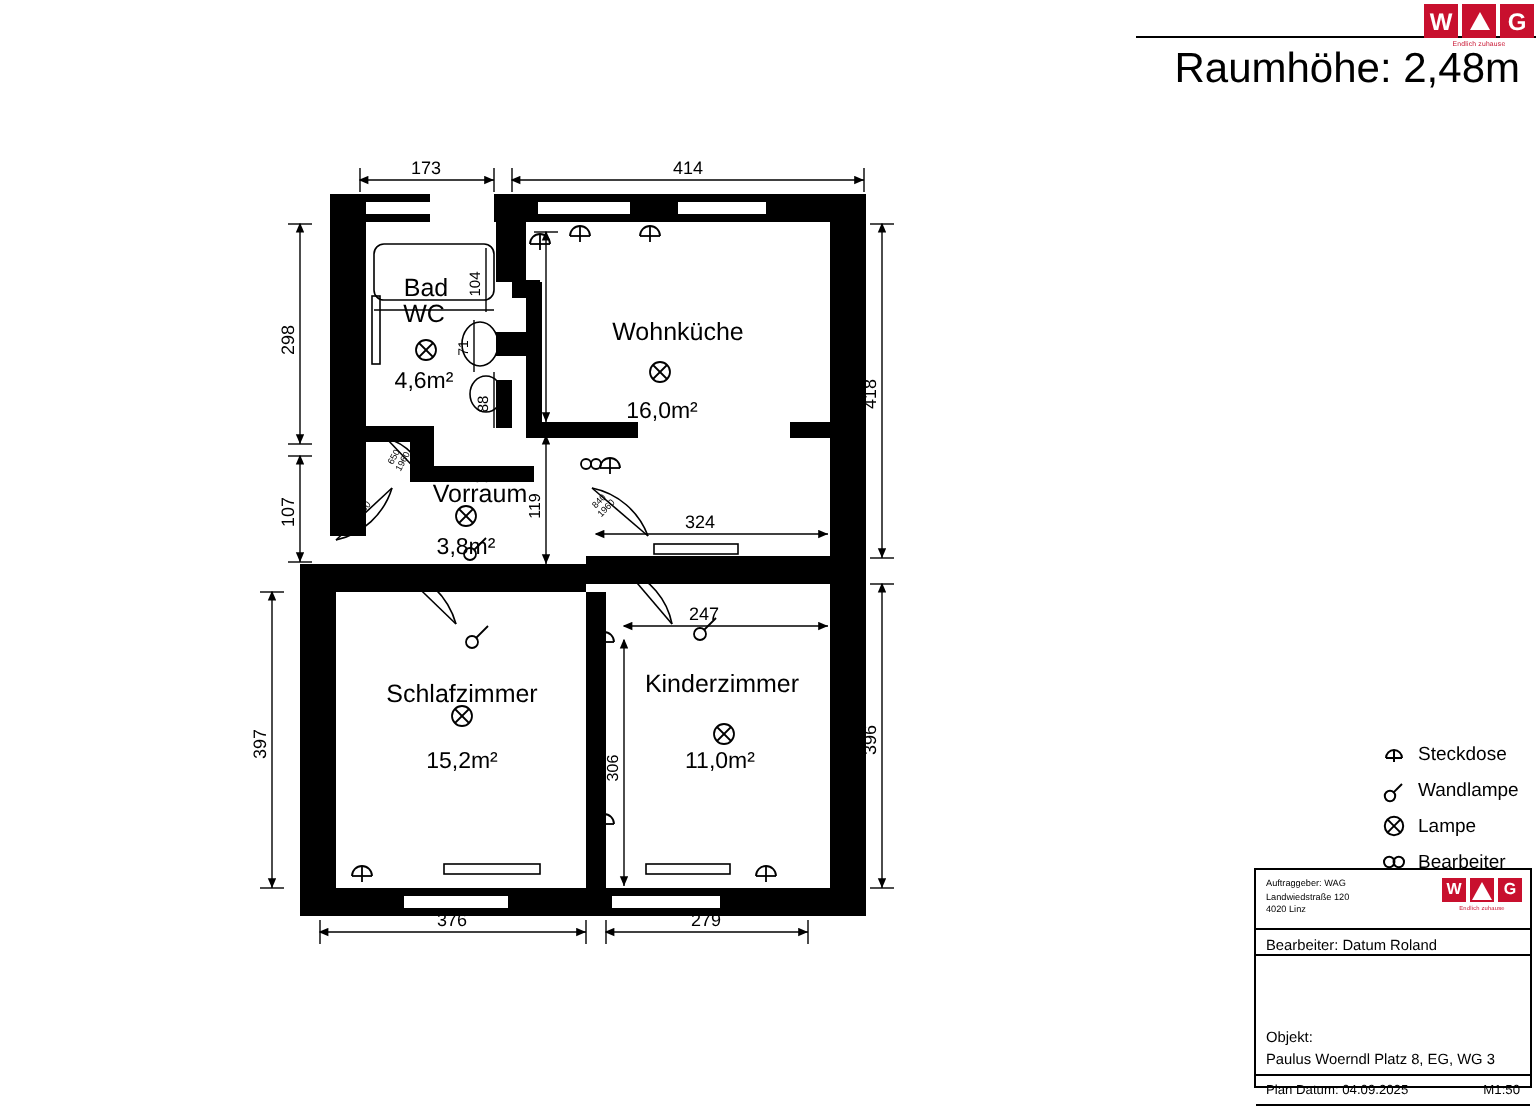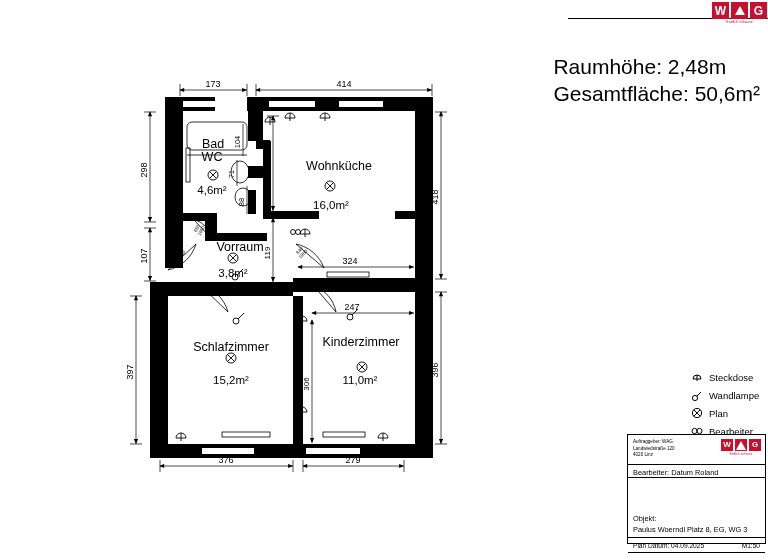--- a/index.html
+++ b/index.html
@@ -13,23 +13,22 @@
   #page {
     position: relative;
     width: 768px; height: 560px;
     background: #ffffff;
   }
 
   
   #header-block {
     position: absolute;
     right: 8px; top: 22px;
-    text-align: left;
+    text-align: center;
     line-height: 1.28;
-    margin-top: 32px;
   }
   #header-block .hline {
     font-size: 21px;
     color: #000;
     white-space: nowrap;
   }
   
   #header-rule {
     position: absolute;
     left: 568px; top: 18px; width: 200px; height: 1px;
@@ -139,21 +138,20 @@
     <div class="waglogo">
       <div class="wagbox">W</div>
       <div class="wagtri"></div>
       <div class="wagbox">G</div>
     </div>
     <div class="wagslogan">Endlich zuhause</div>
   </div>
 
   <div id="header-block">
     <div class="hline">Raumhöhe: 2,48m</div>
-    <div class="hline">Gesamtfläche: 50,6m²</div>
   </div>
 
   <svg id="plan" viewBox="0 0 768 560">
     <defs>
       <marker id="arrS" markerWidth="8" markerHeight="8" refX="7" refY="3" orient="auto">
         <path d="M0,0 L7,3 L0,6 z" fill="#000"></path>
       </marker>
       <marker id="arrE" markerWidth="8" markerHeight="8" refX="1" refY="3" orient="auto">
         <path d="M7,0 L0,3 L7,6 z" fill="#000"></path>
       </marker>
@@ -491,21 +489,21 @@
     <div class="lrow">
       <span class="lsym">
         <svg width="14" height="14" viewBox="0 0 14 14">
             <g stroke="#000" stroke-width="1" fill="none">
               <circle cx="7" cy="7" r="4.6"></circle>
               <line x1="3.7" y1="3.7" x2="10.3" y2="10.3"></line>
               <line x1="10.3" y1="3.7" x2="3.7" y2="10.3"></line>
             </g>
           </svg>
       </span>
-      <span>Plan</span>
+      <span>Lampe</span>
     </div>
     <div class="lrow">
       <span class="lsym">
         <svg width="14" height="14" viewBox="0 0 14 14">
             <g stroke="#000" stroke-width="1" fill="none">
               <circle cx="4.6" cy="7" r="2.6"></circle>
               <circle cx="9.4" cy="7" r="2.6"></circle>
             </g>
           </svg>
       </span>

